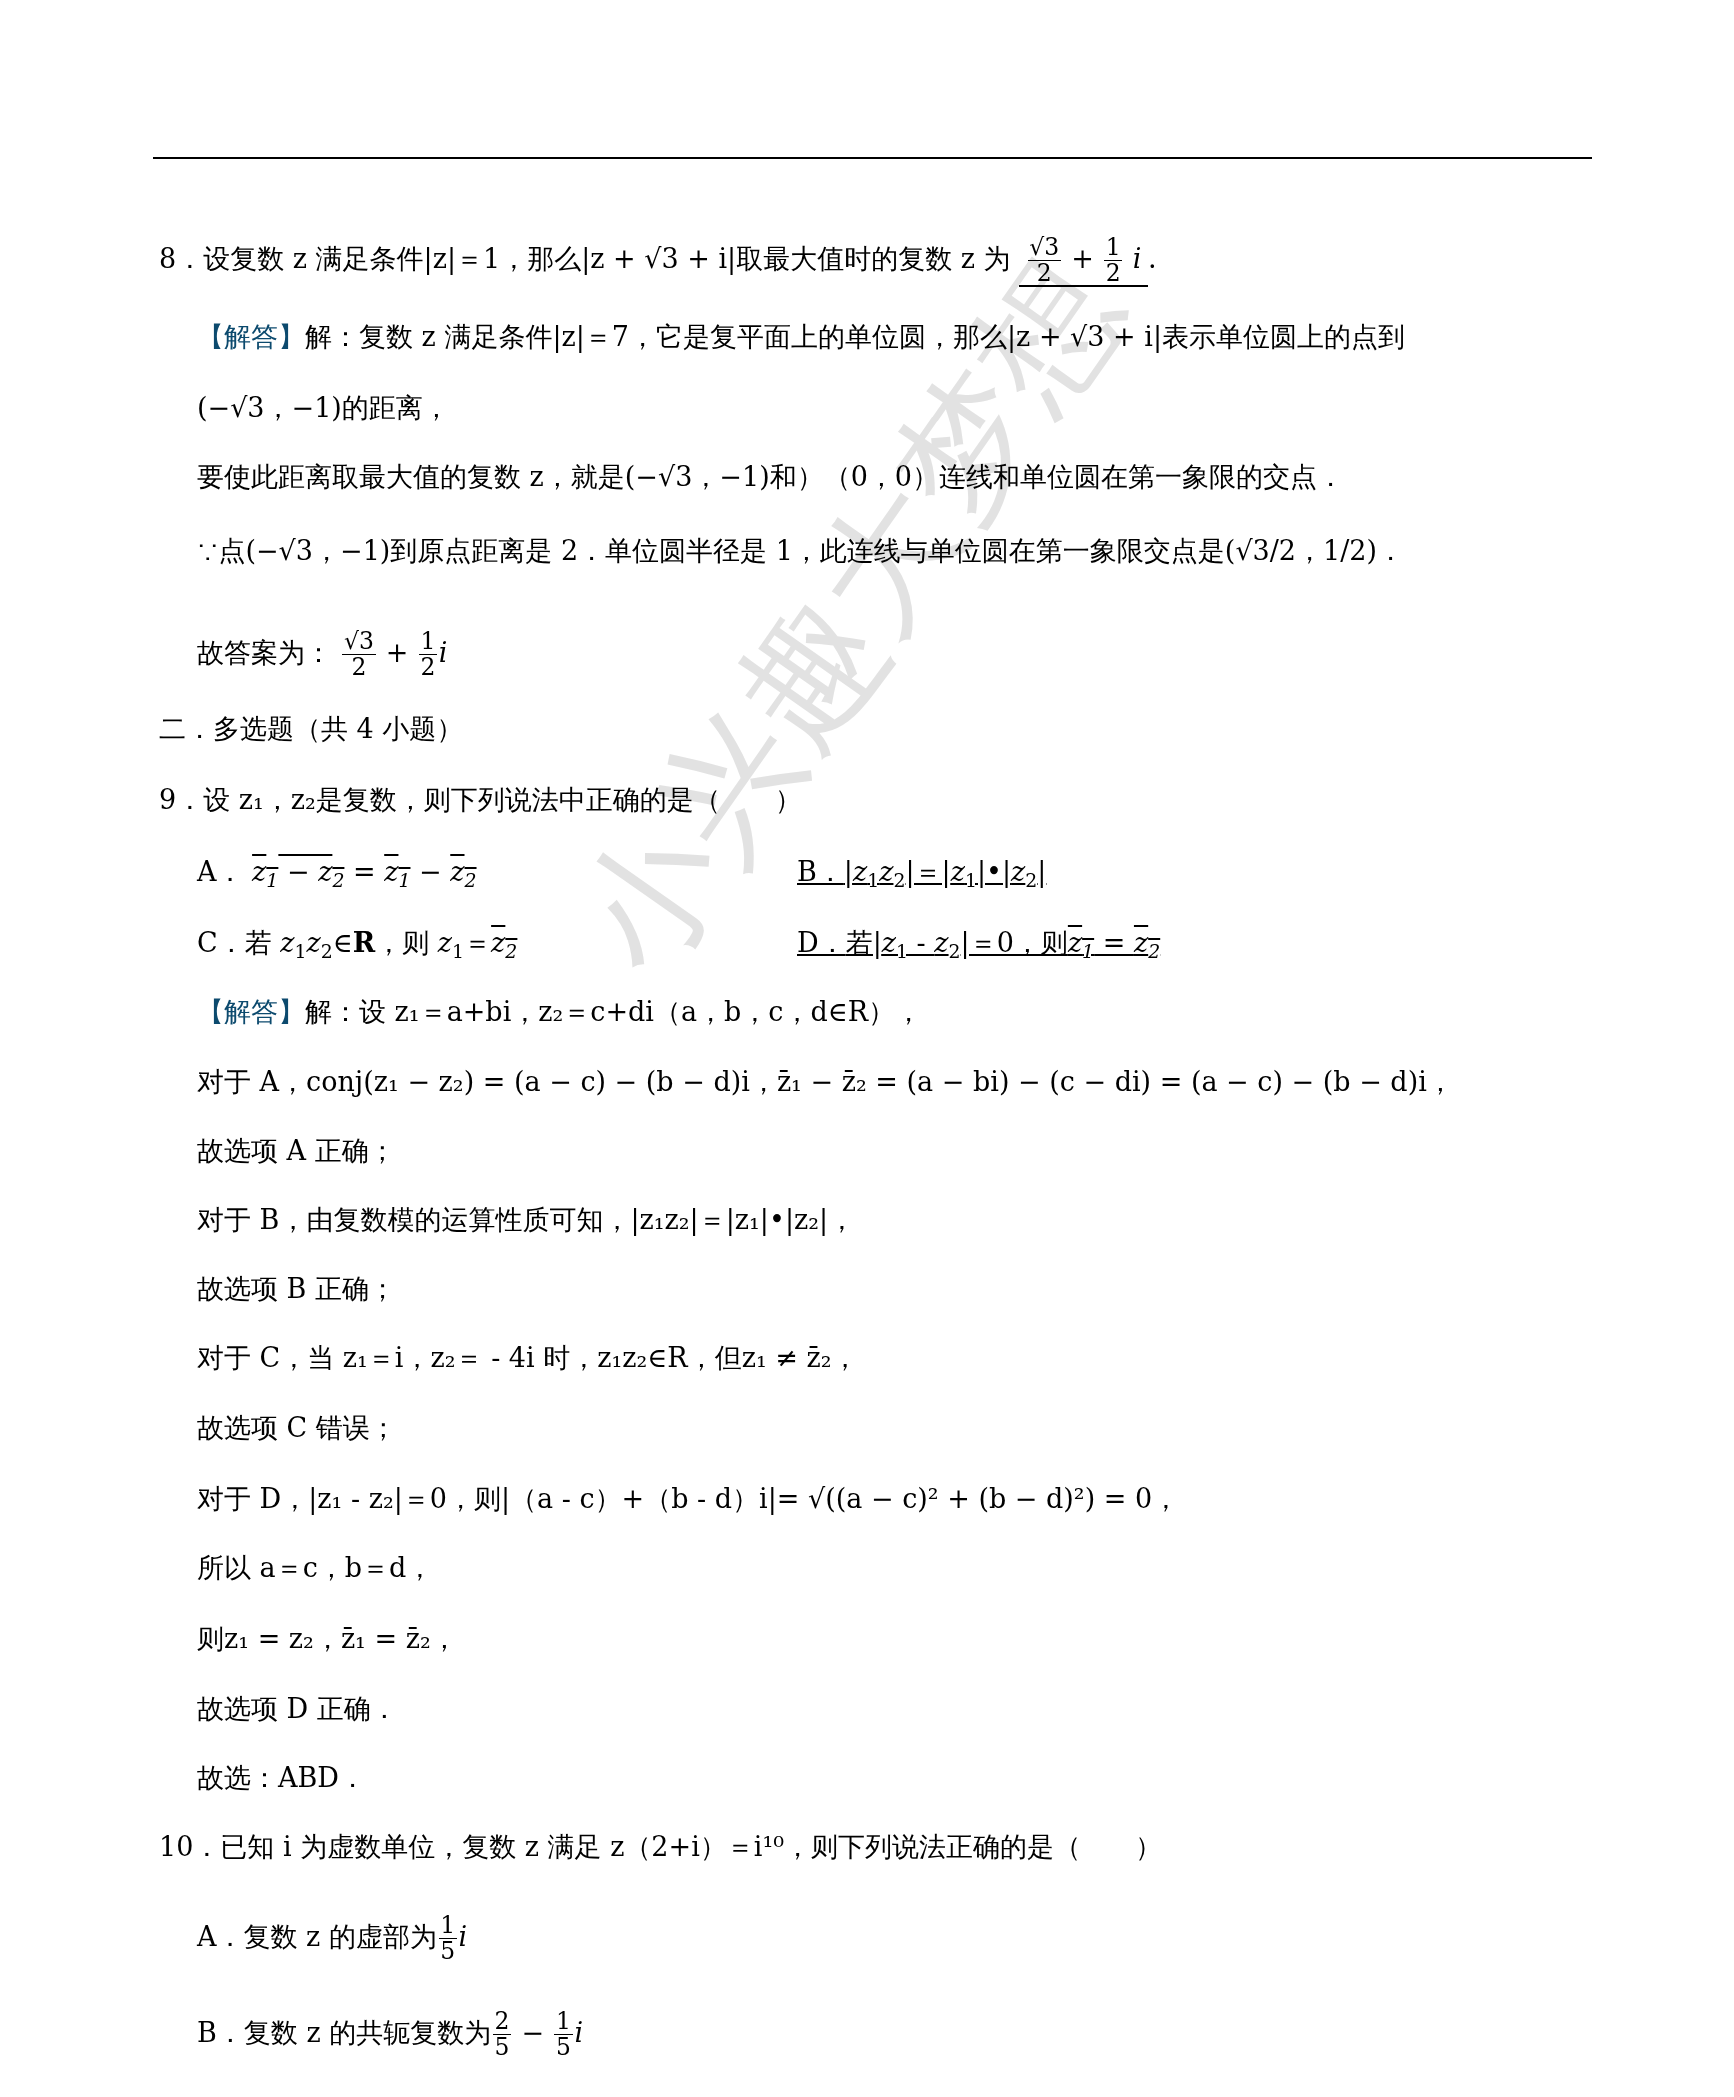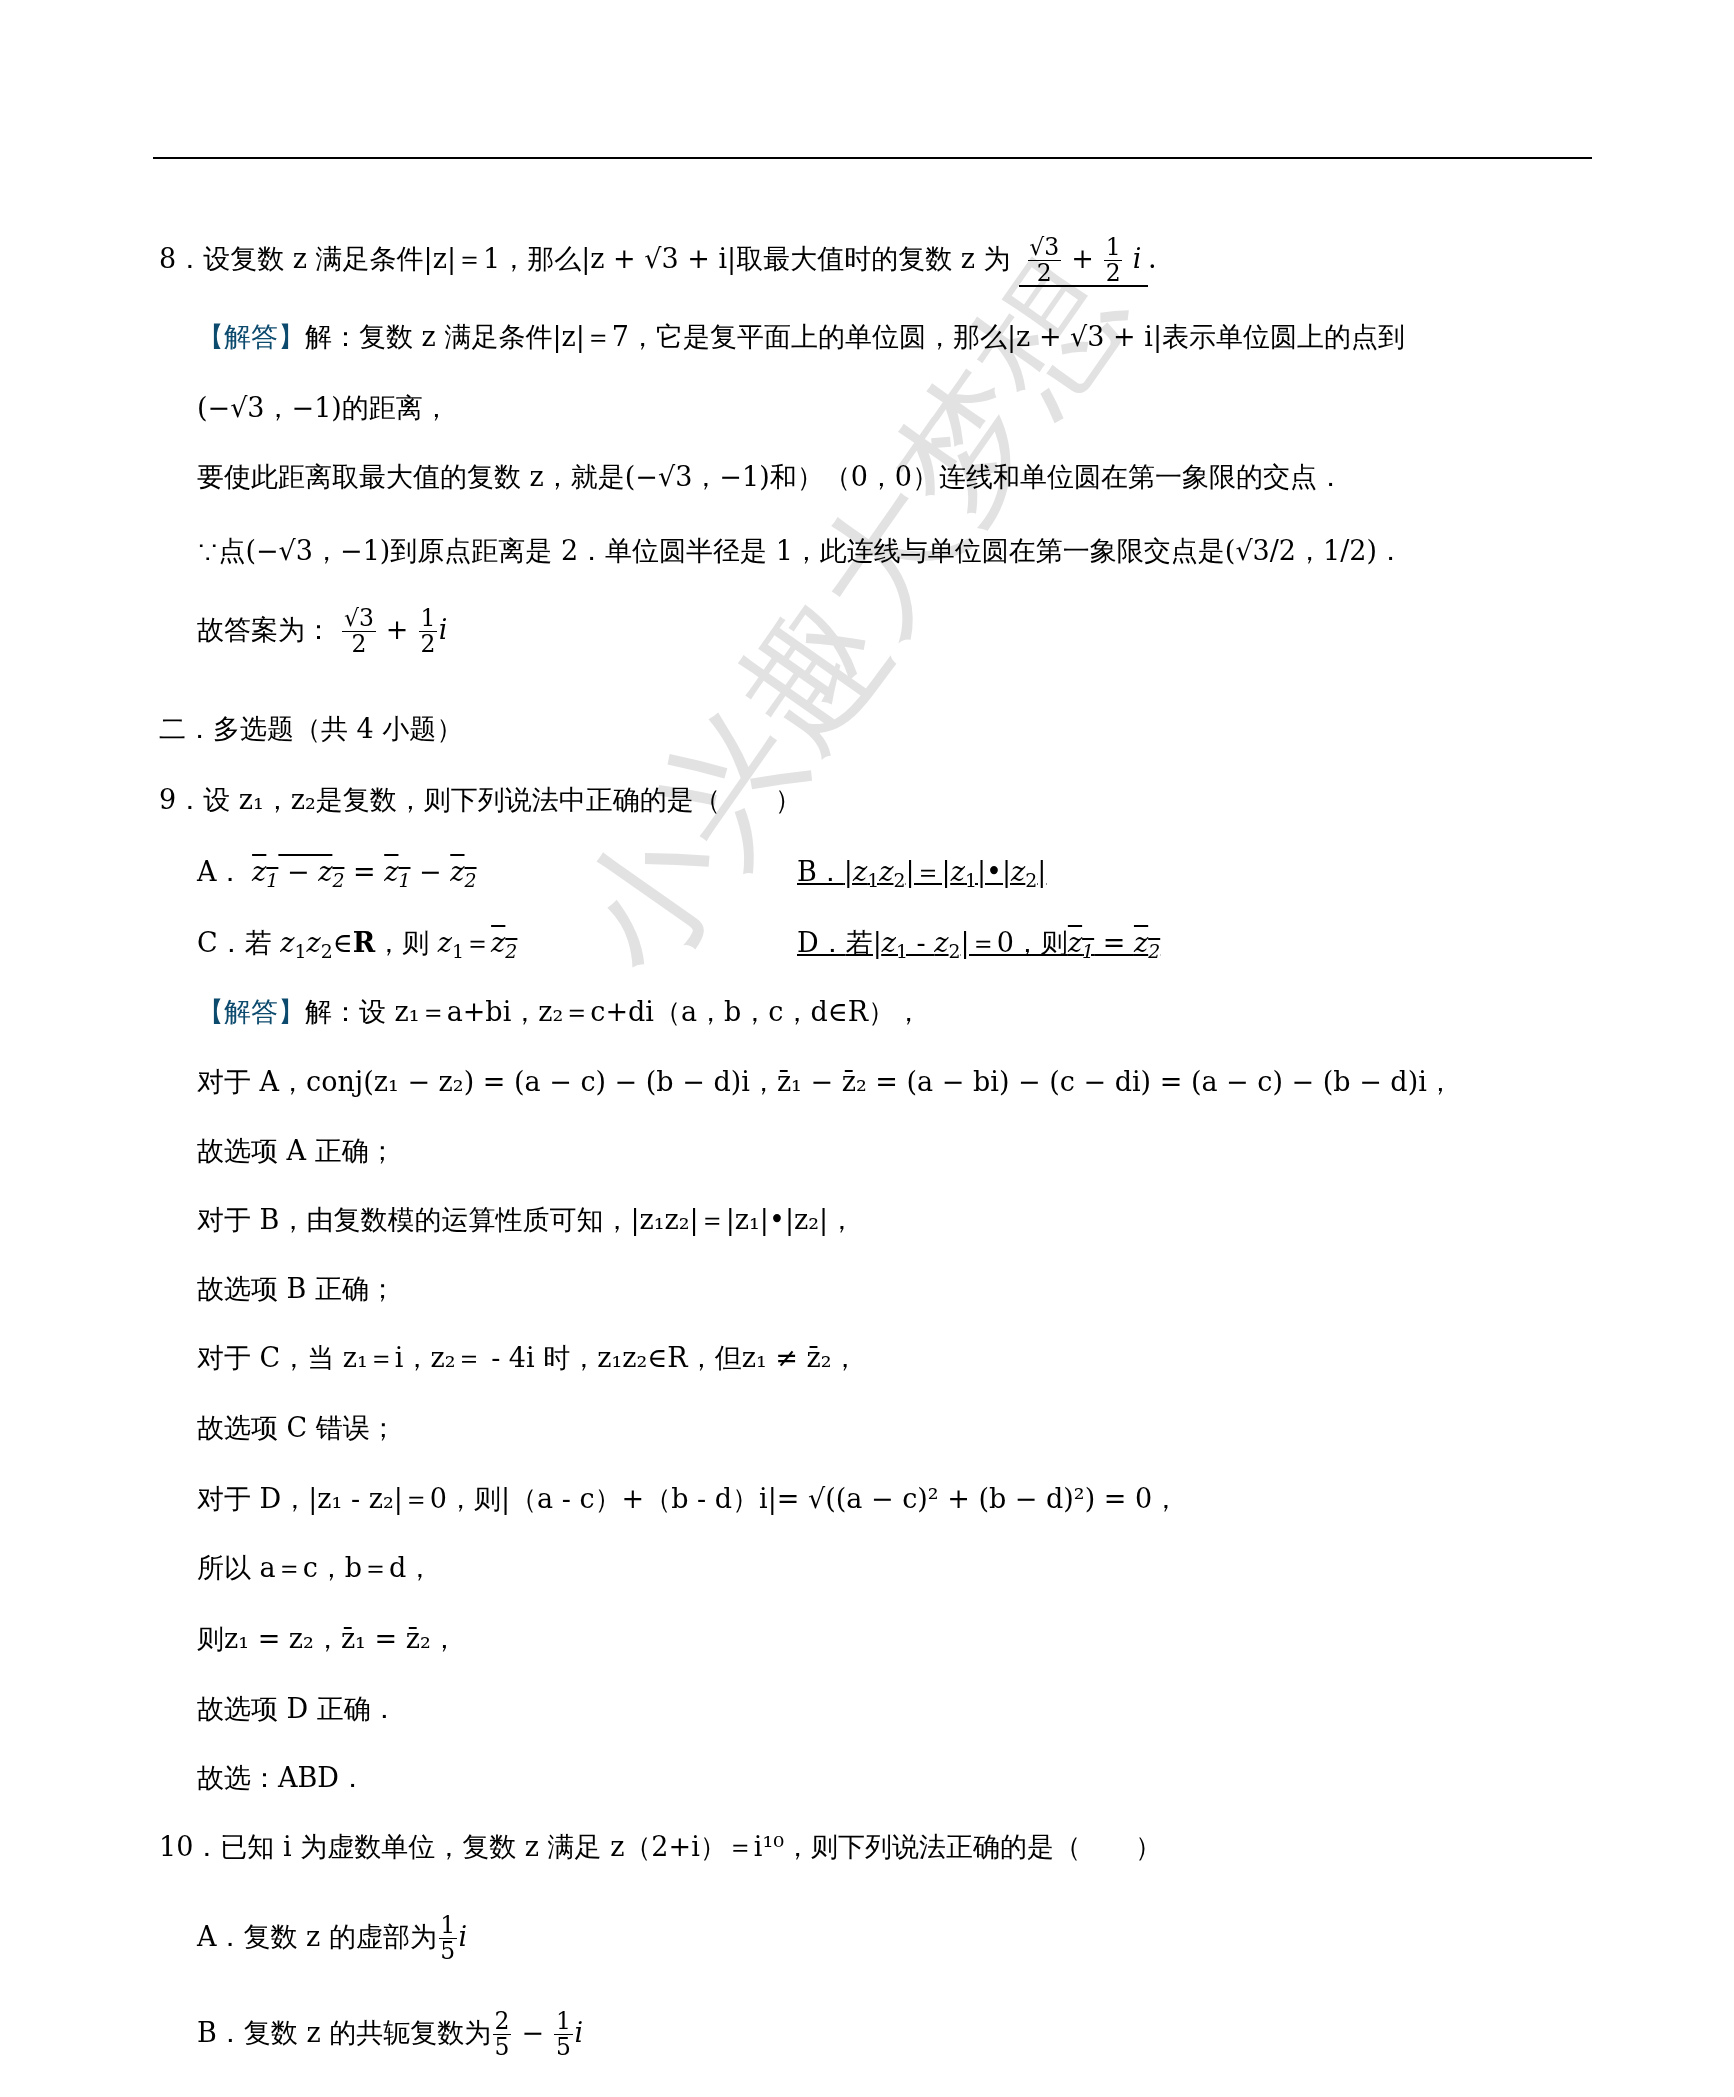--- a/index.html
+++ b/index.html
@@ -53,21 +53,21 @@
       <i>i</i>
     </span><span>.</span>
   </div>
 
   <div class="line ind" style="top:321px">
     <span class="bl">【解答】</span><span>解：复数 z 满足条件|z|＝7，它是复平面上的单位圆，那么|z + √3 + i|表示单位圆上的点到</span>
   </div>
   <div class="line ind" style="top:392px">(−√3，−1)的距离，</div>
   <div class="line ind" style="top:461px">要使此距离取最大值的复数 z，就是(−√3，−1)和）（0，0）连线和单位圆在第一象限的交点．</div>
   <div class="line ind" style="top:535px">∵点(−√3，−1)到原点距离是 2．单位圆半径是 1，此连线与单位圆在第一象限交点是(√3/2，1/2)．</div>
-  <div class="line ind" style="top:606px">
+  <div class="line ind" style="top:629px">
     <span>故答案为：</span>
     <span class="frac">
         <span class="num">√3</span>
         <span>2</span>
       </span> + <span class="frac">
         <span class="num">1</span>
         <span>2</span>
       </span><i>i</i>
   </div>
 

